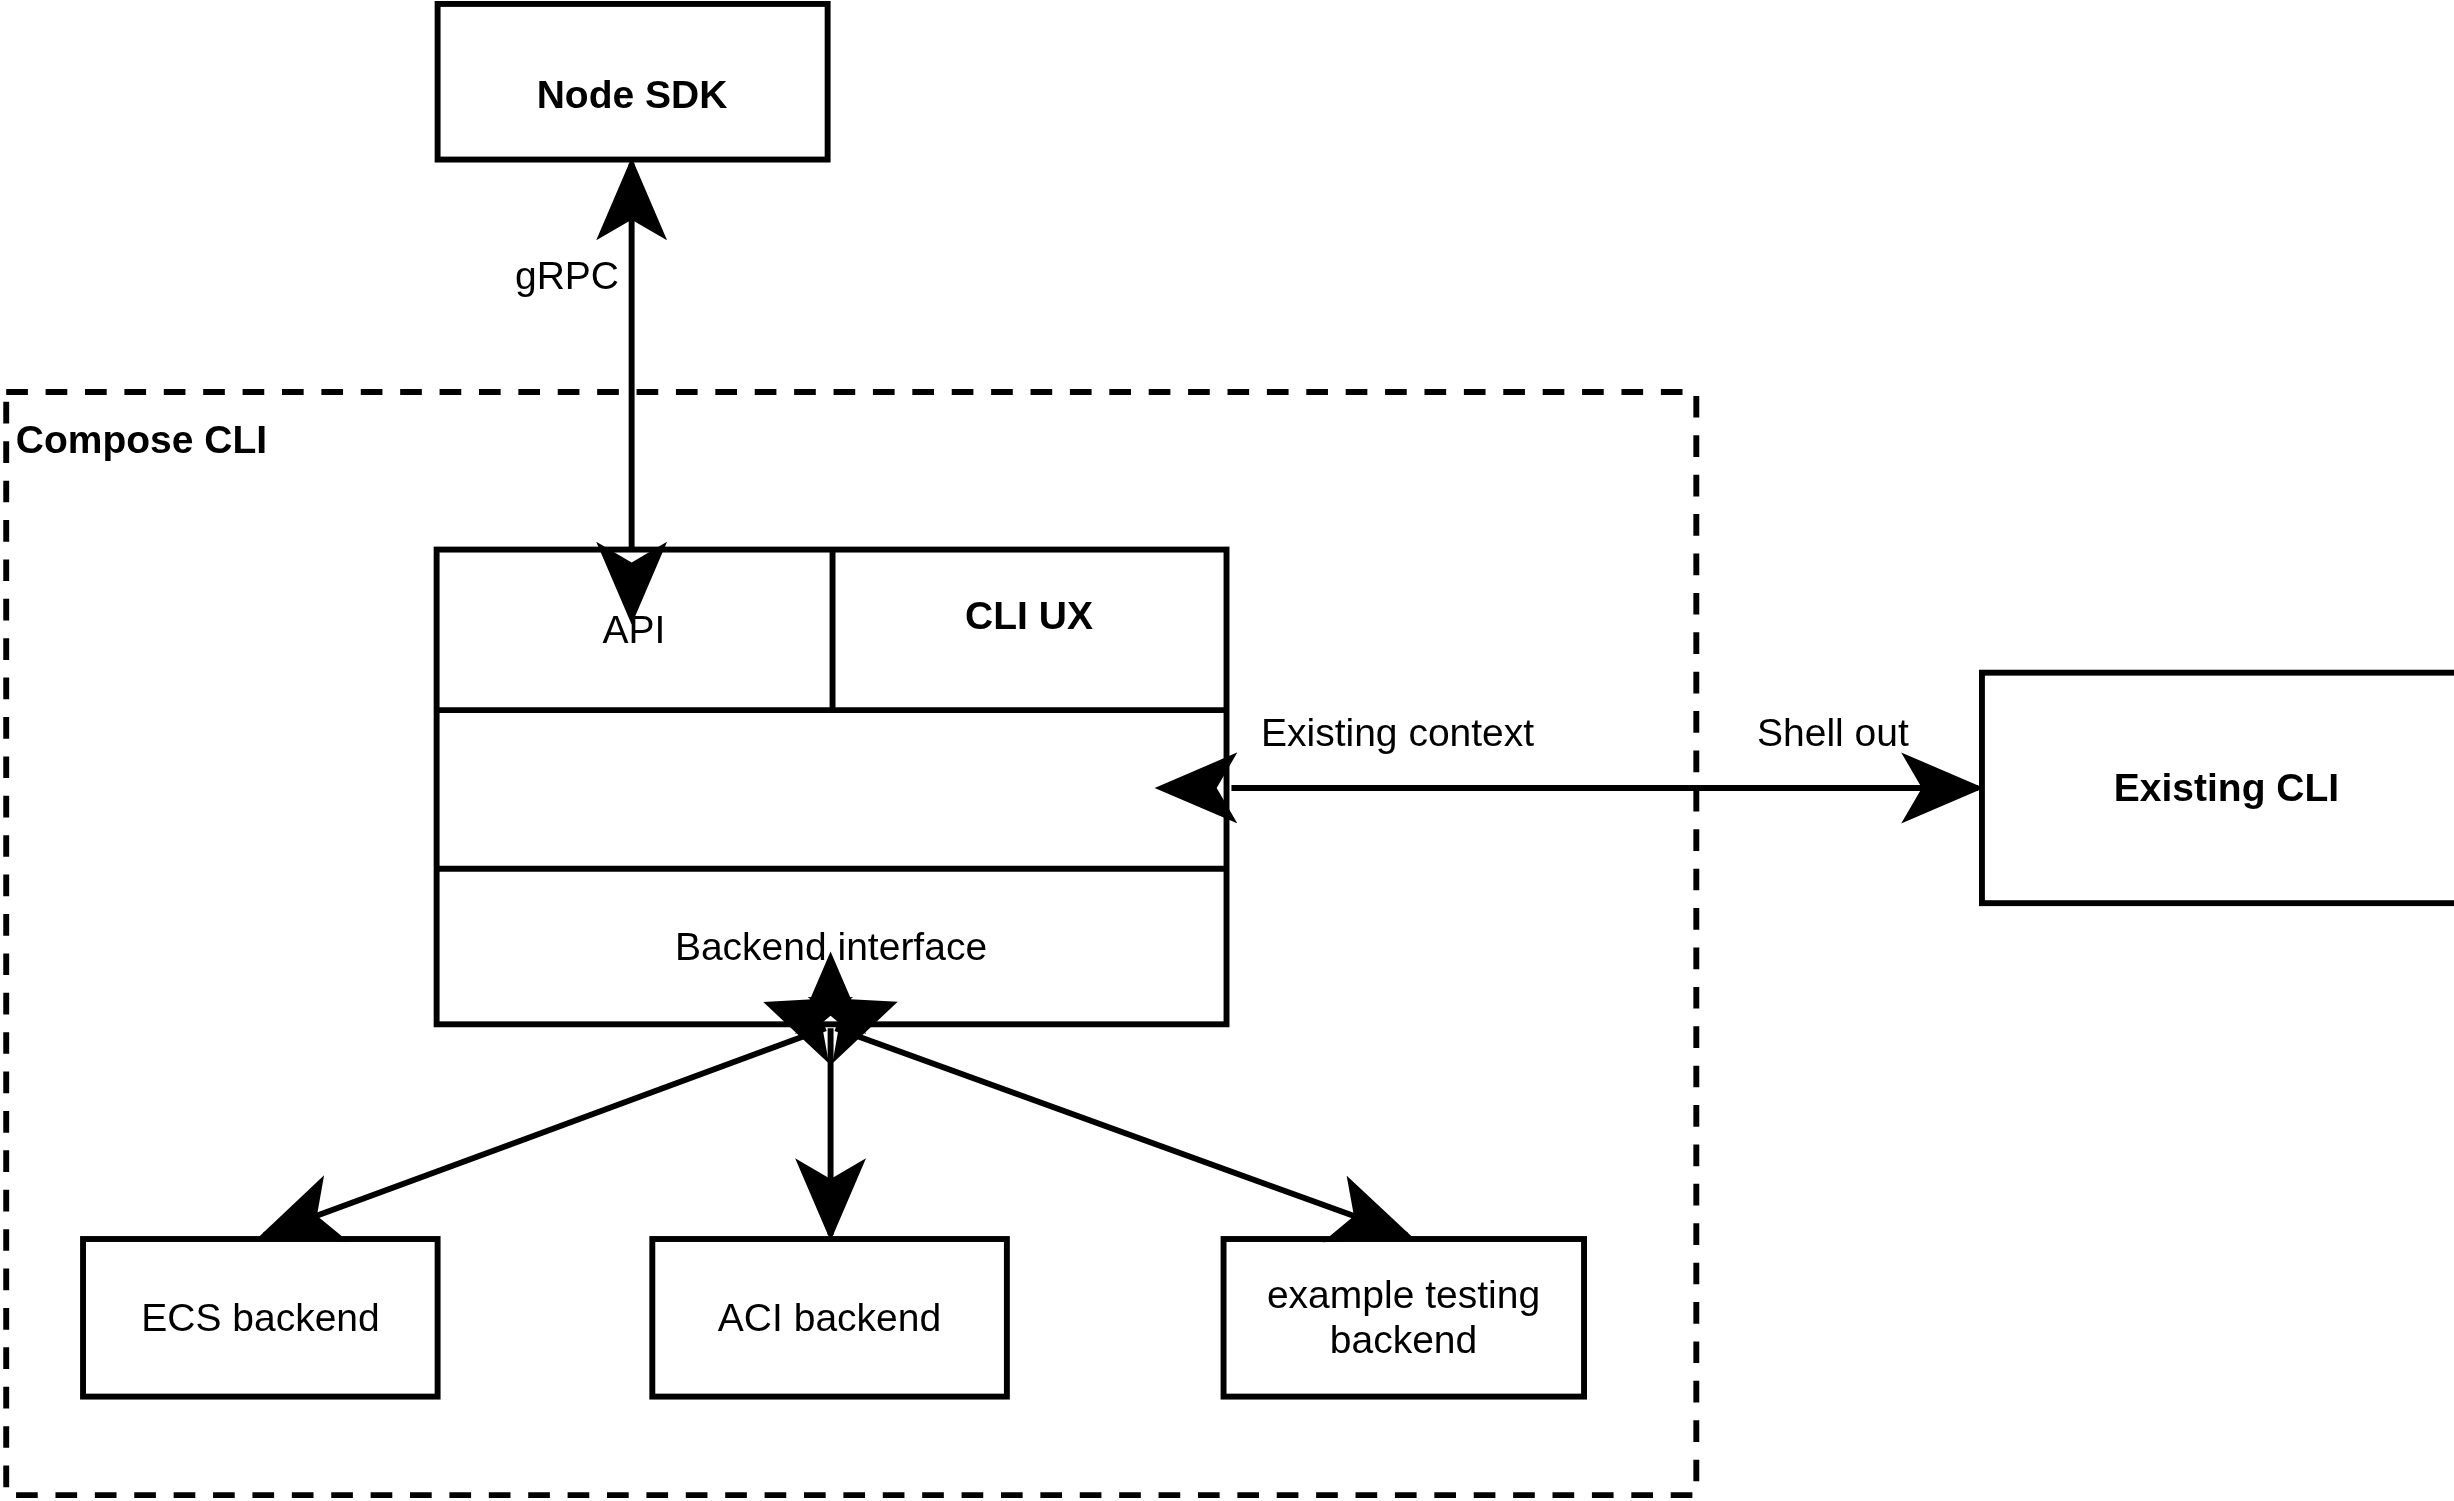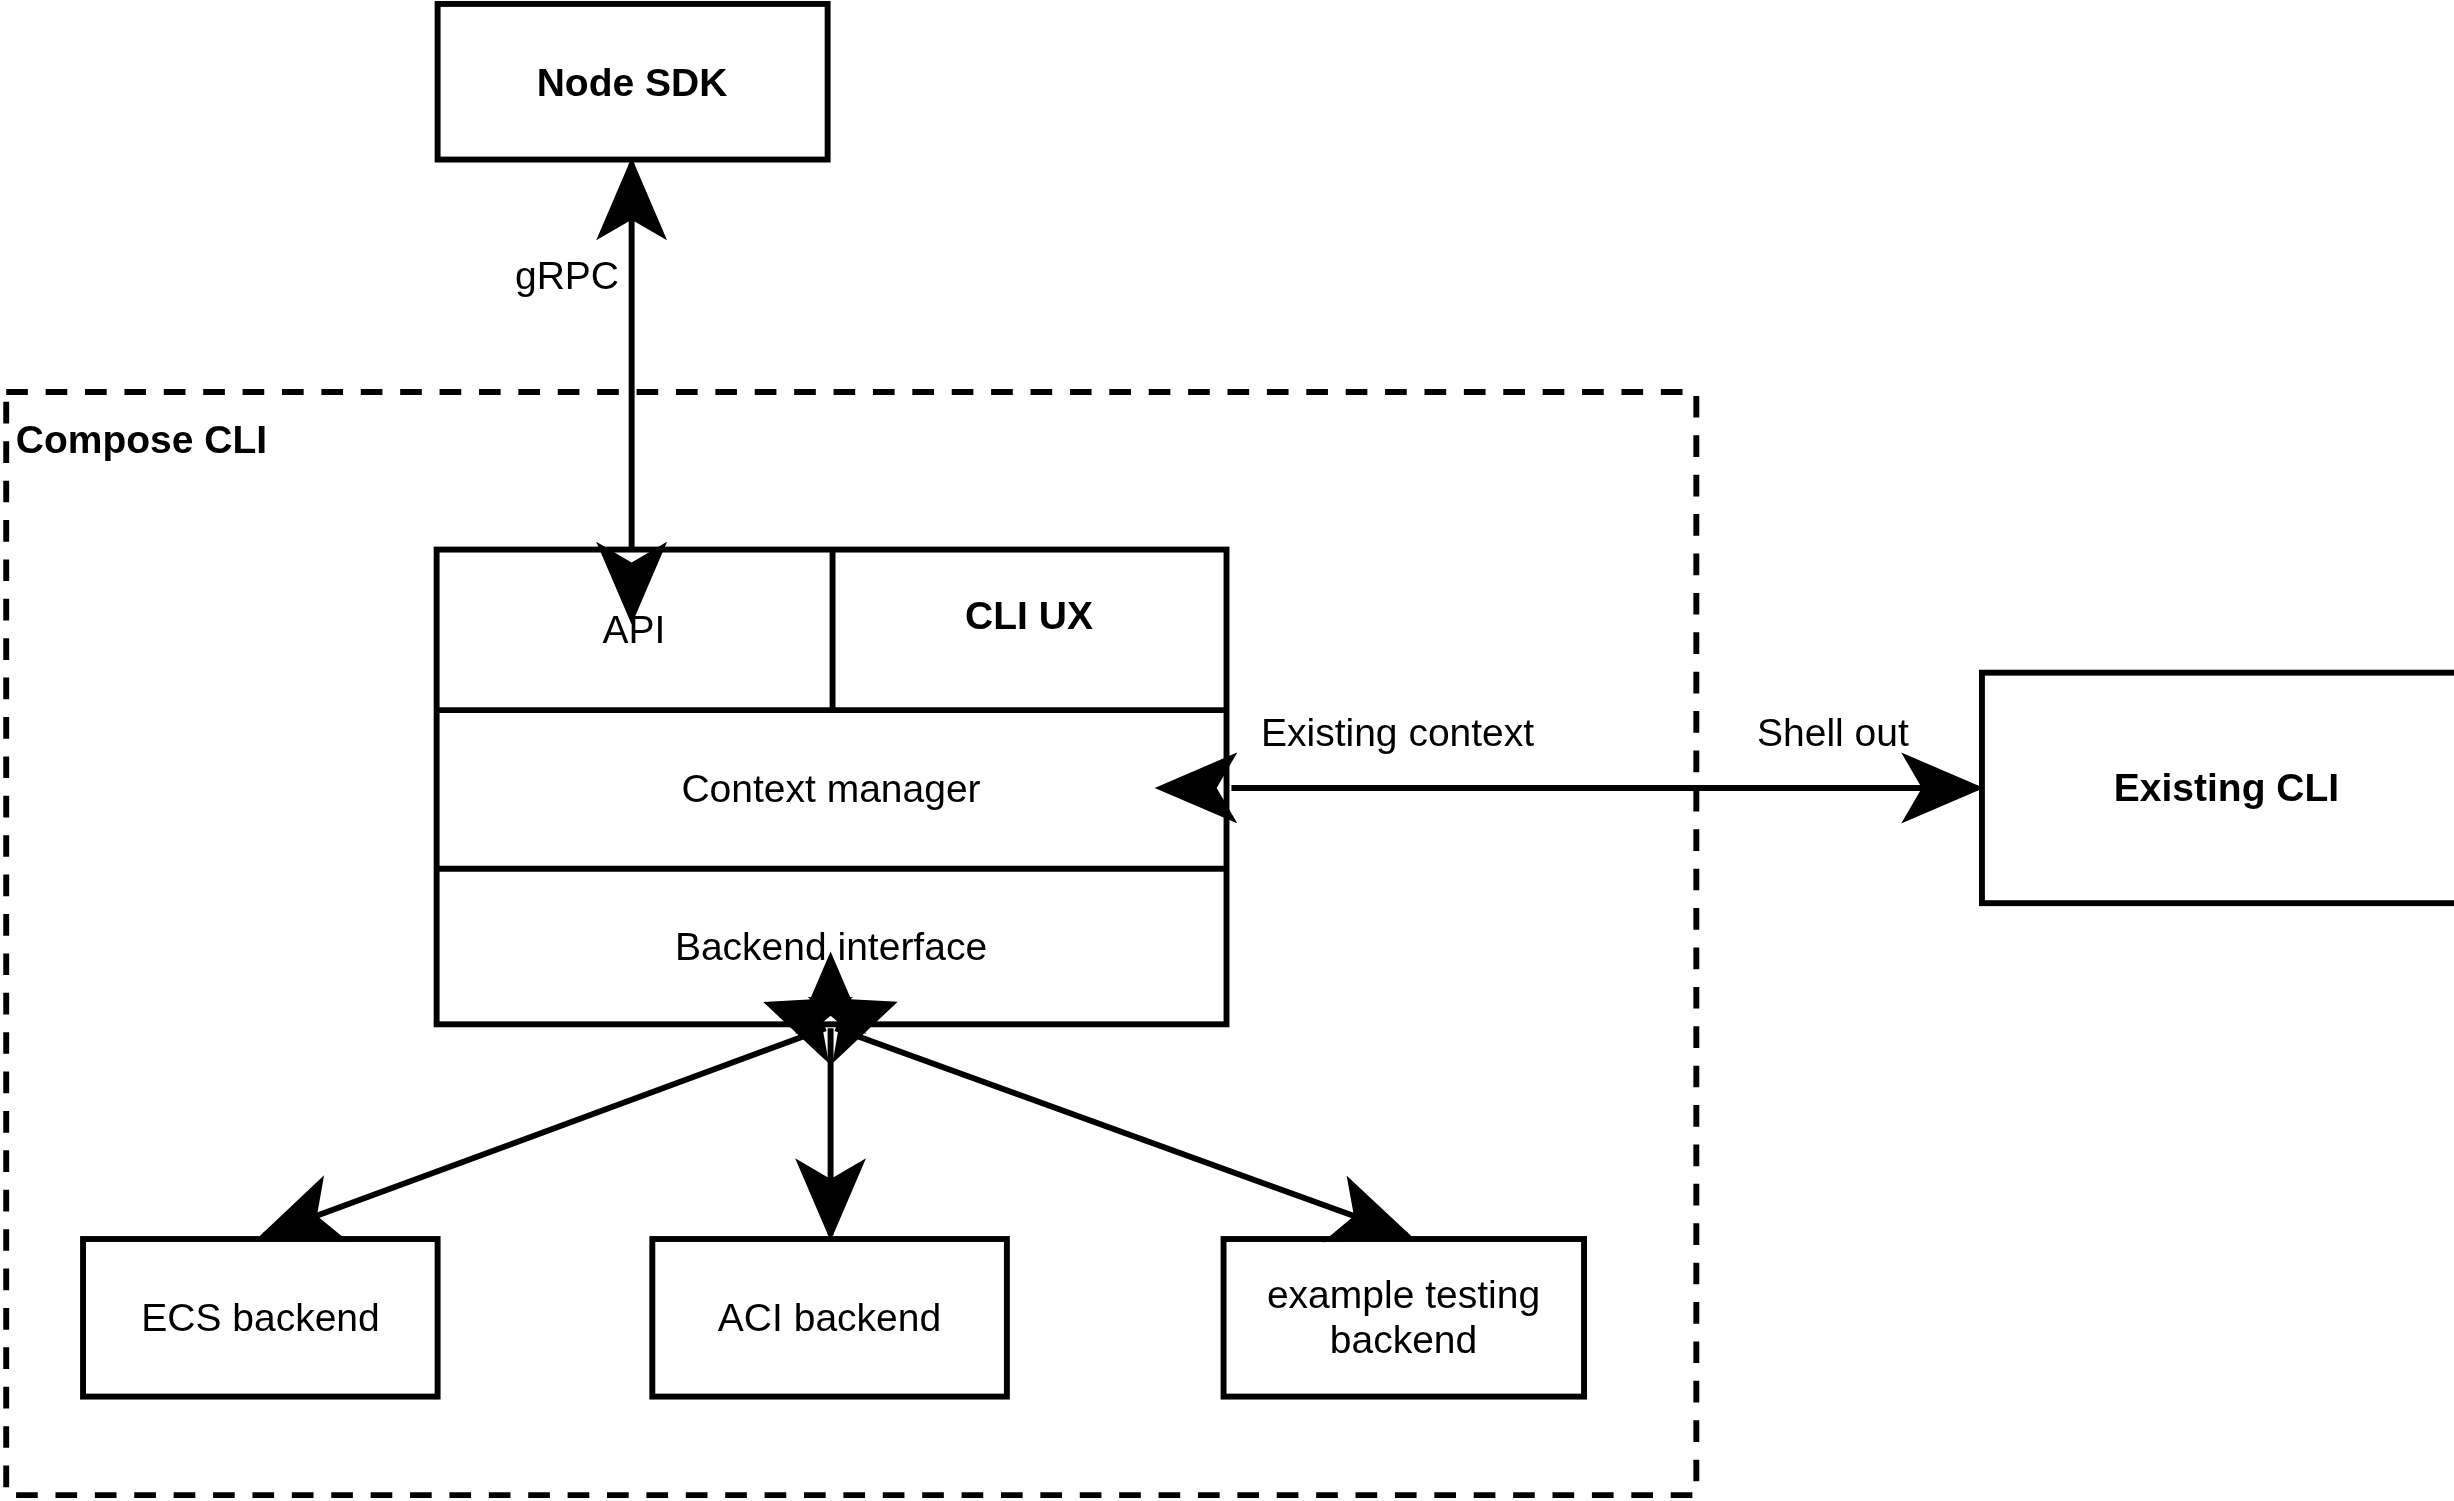--- a/index.html
+++ b/index.html
@@ -90,27 +90,26 @@
 
     <line x1="838" y1="1044" x2="268" y2="1254" stroke="#000000" stroke-width="6" marker-start="url(#arrowStart)" marker-end="url(#arrowEnd)"></line>
 
     <line x1="843" y1="1044" x2="843" y2="1254" stroke="#000000" stroke-width="6" marker-start="url(#arrowStart)" marker-end="url(#arrowEnd)"></line>
 
     <line x1="848" y1="1044" x2="1428" y2="1254" stroke="#000000" stroke-width="6" marker-start="url(#arrowStart)" marker-end="url(#arrowEnd)"></line>
   </svg>
 
   <div class="group-label" style="left:15.8px; top:418px;text-align:right;">Compose CLI</div>
 
-  <div class="box-label lbl-bold" style="left:437px; top:5px; width:390px; height:156px;">Node SDK</div>
+  <div class="box-label lbl-bold" style="left:437px; top:17px; width:390px; height:156px;">Node SDK</div>
 
   <div class="box-label lbl-regular" style="left:436px; top:550px; width:396px; height:161px;">API</div>
 
   <div class="box-label lbl-regular" style="left:832px; top:536px; width:394px; height:161px;font-weight:bold;">CLI UX</div>
 
-  <div class="box-label lbl-regular" style="left:436px; top:710px; width:790px; height:159px;">Context manager</div>
 
   <div class="box-label lbl-regular" style="left:436px; top:869px; width:790px; height:156px;">Backend interface</div>
 
   <div class="box-label lbl-bold" style="left:1982px; top:673px; width:489px; height:231px;">Existing CLI</div>
 
   <div class="box-label lbl-regular" style="left:83px; top:1239px; width:355px; height:158px;">ECS backend</div>
 
   <div class="box-label lbl-regular" style="left:1223px; top:1239px; width:361px; height:158px; flex-direction:column;">
     <span>example testing</span>
     <span>backend</span>

